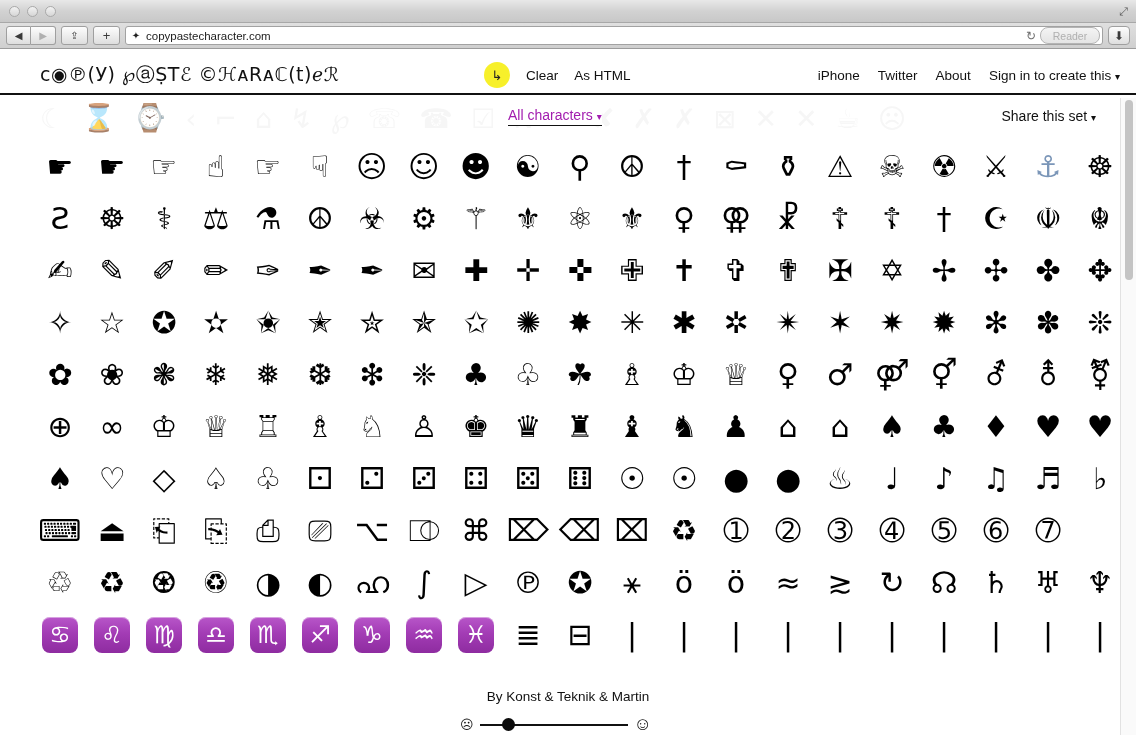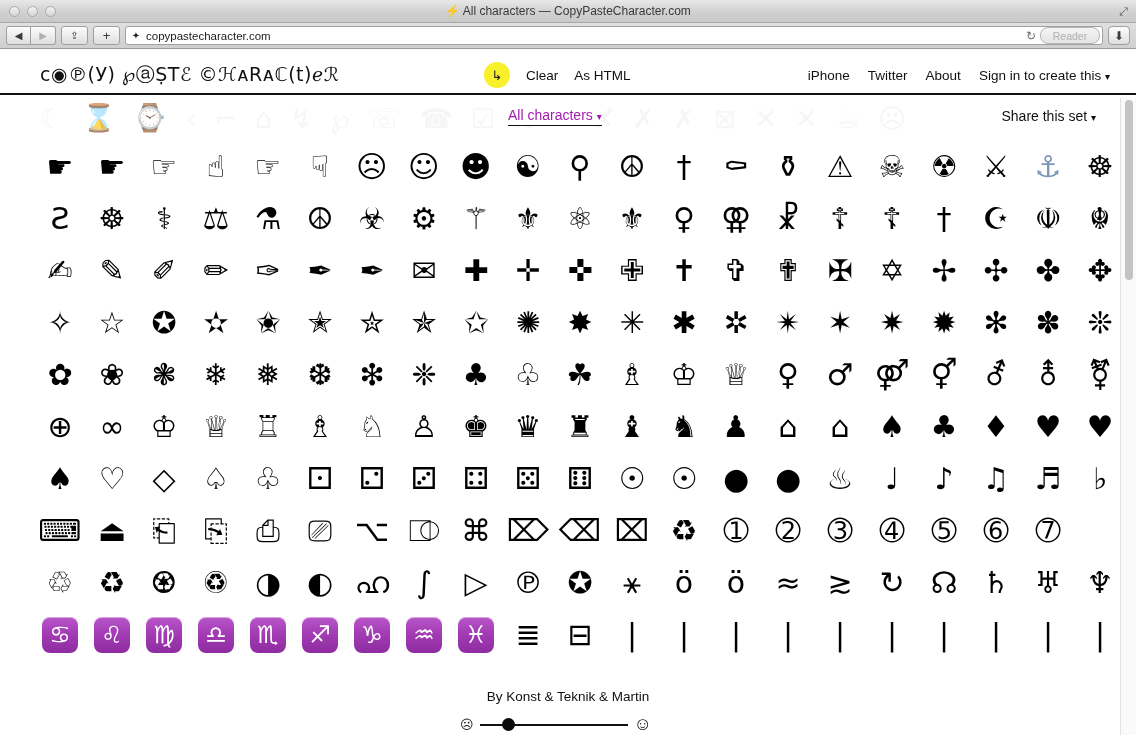--- a/index.html
+++ b/index.html
@@ -176,21 +176,21 @@
     font-size: 13px;
     color: #222;
   }
   .hdr-link {
     font-size: 13.5px;
     color: #111;
     white-space: nowrap;
   }
   .header-right {
     position: absolute;
-    right: 26px;
+    right: 16px;
     display: flex;
     align-items: flex-end;
     gap: 18px;
   }
 
   
   .filter-bar {
     height: 46px;
     position: relative;
     overflow: hidden;
@@ -343,21 +343,20 @@
 <body>
 
 <div class="browser-window">
 
   <div class="titlebar">
     <div class="traffic-lights">
       <div class="tl-dot"></div>
       <div class="tl-dot"></div>
       <div class="tl-dot"></div>
     </div>
-    <div class="title-text">⚡ All characters — CopyPasteCharacter.com</div>
     <div class="fullscreen-arrow">⤢</div>
   </div>
 
   <div class="toolbar">
     <div class="navpair">
       <div class="chrome-btn">◀</div>
       <div class="chrome-btn">▶</div>
     </div>
     <div class="chrome-btn btn-share">⇪</div>
     <div class="chrome-btn btn-plus">+</div>

